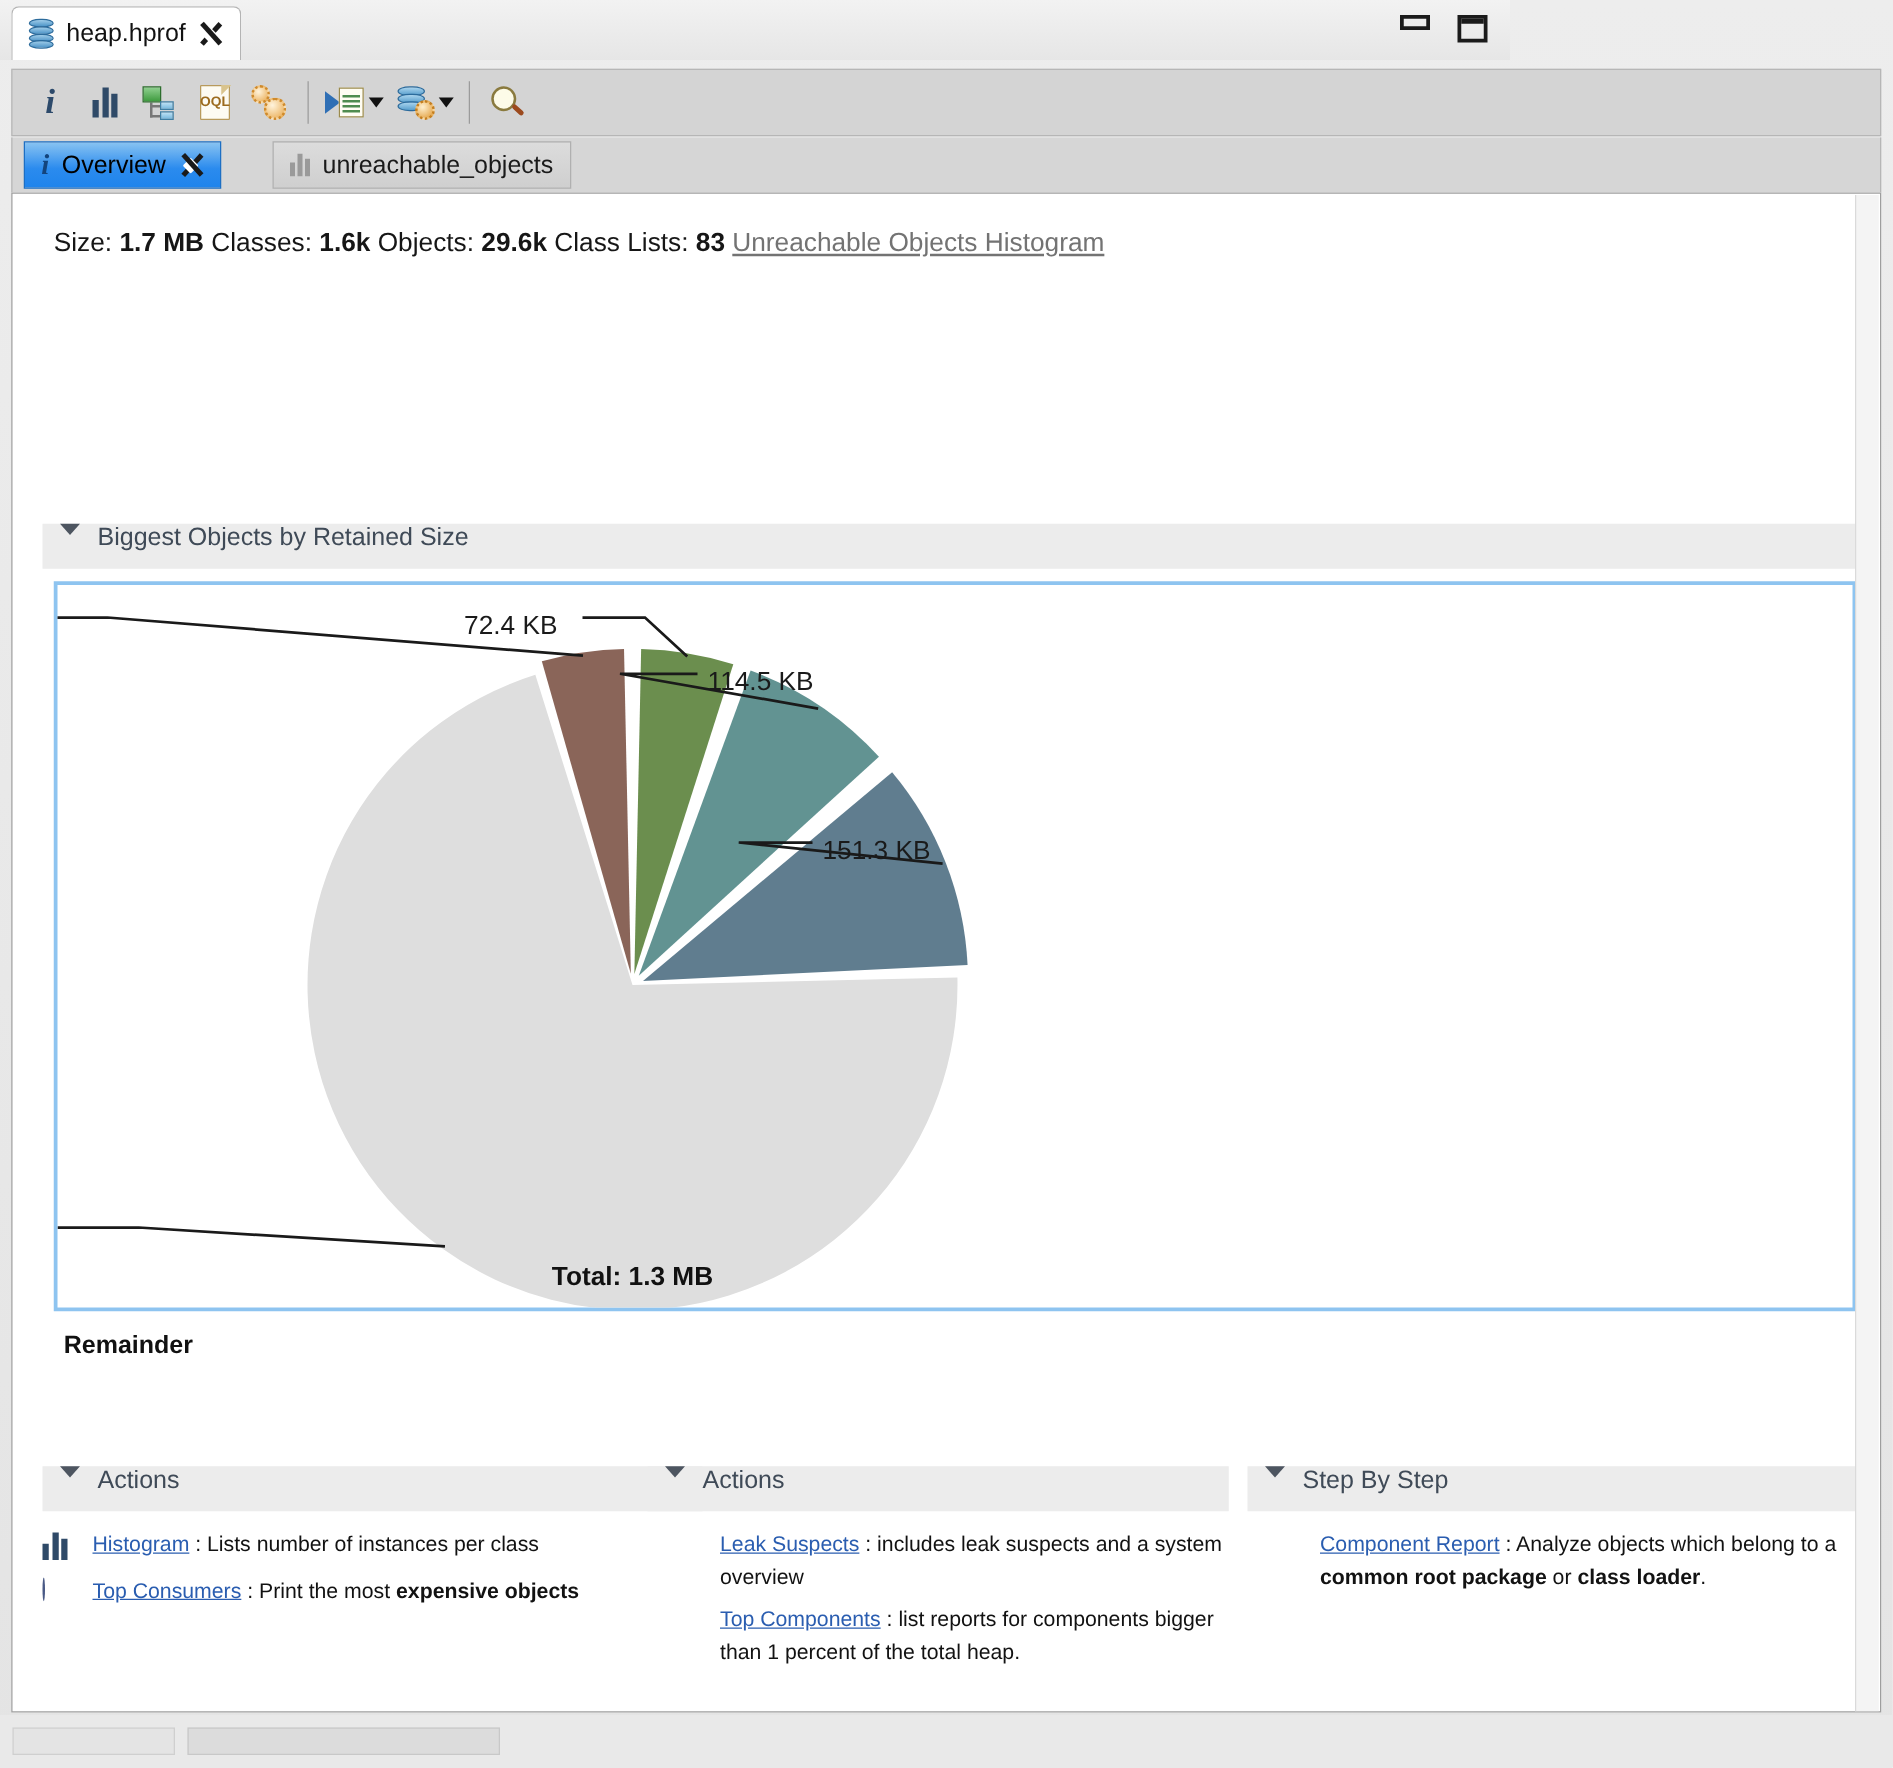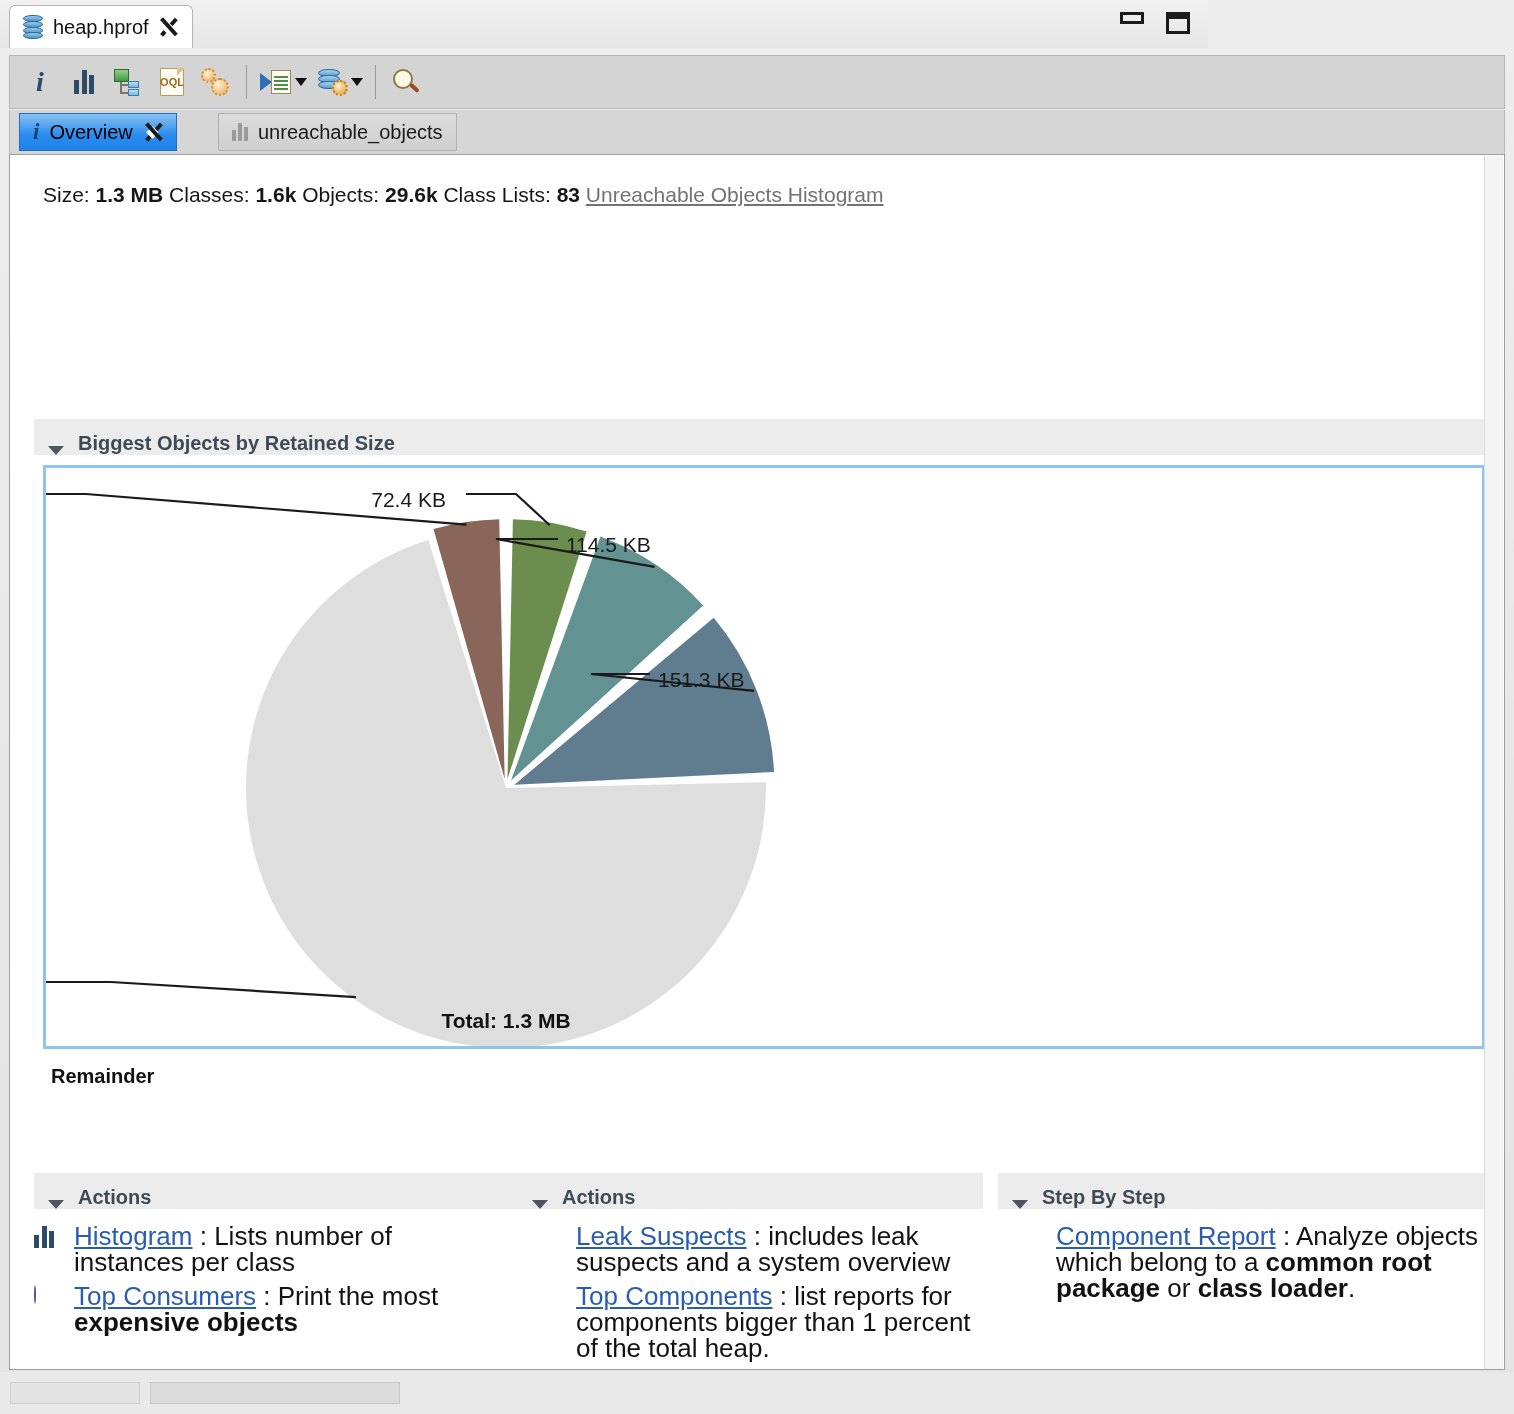--- a/index.html
+++ b/index.html
@@ -195,23 +195,23 @@
   .summary {
     position:absolute; left:33px; top:28px;
     font-size:21px; color:#161616; white-space:nowrap;
   }
   .summary b { font-weight:bold; }
   .summary a { color:#737373; }
 
   .secthdr {
     position:absolute; height:36px;
     background:#ececec;
-    display:flex; align-items:flex-end; gap:14px;
+    display:flex; align-items:flex-start; gap:14px;
     padding-left:14px;
-    font-weight:bold; font-size:20px; color:#3f4a57;
+    font-weight:normal; font-size:20px; color:#3f4a57;
   }
   .tri-d { width:0;height:0;border-left:8px solid transparent;
     border-right:8px solid transparent;border-top:9px solid #4d5560; cursor:pointer; }
 
   #sect-biggest { left:24px; top:264px; width:1450px; }
 
   .chartbox {
     position:absolute; left:33px; top:310px;
     width:1442px; height:584px;
     border:3px solid #8ec4f0; background:#ffffff;
@@ -224,21 +224,21 @@
   
   .panel { position:absolute; top:1018px; }
   .panel .secthdr { position:relative; left:0; top:0; }
   .panel-body { padding-top: 14px; }
 
   #panel-actions   { left:24px;  width:467px; }
   #panel-reports   { left:508px; width:465px; }
   #panel-steps     { left:988px; width:490px; }
 
   .itm { display:flex; gap:10px; margin-bottom:8px; align-items:flex-start; }
-  .itm .txt { font-size:26px; line-height:26px; color:#121212; }
+  .itm .txt { font-size:17px; line-height:26px; color:#121212; }
   .itm .txt a { color:#2a5db0; text-decoration:underline; }
   .itm .txt b { font-weight:bold; }
   .itm .ic { flex: 0 0 30px; width:30px; height:26px; margin-top:3px; }
 
   .ic-consumers { width:26px;height:26px;border-radius:50%;
      background: conic-gradient(#8ea6d8 0 30%, #ff3fd0 30% 45%, #2f7a4e 45% 72%, #7e8fc0 72% 100%);
      border:1.5px solid #4a5a86; }
 
   
   .pie-lbl { font-family:"Liberation Sans", sans-serif; font-size:21px; fill:#1a1a1a; }
@@ -353,21 +353,21 @@
           <b style="height:14px"></b>
       </span>
       <span>unreachable_objects</span>
     </div>
   </div>
 
   <div class="content">
 
     <div class="summary">
       <span>Size:</span>
-      <b>1.3 MB</b>
+      <b>1.7 MB</b>
       <span>Classes:</span>
       <b>1.6k</b>
       <span>Objects:</span>
       <b>29.6k</b>
       <span>Class Lists:</span>
       <b>83</b>
       <a href="#">Unreachable Objects Histogram</a>
     </div>
 
     <div class="secthdr" id="sect-biggest">

